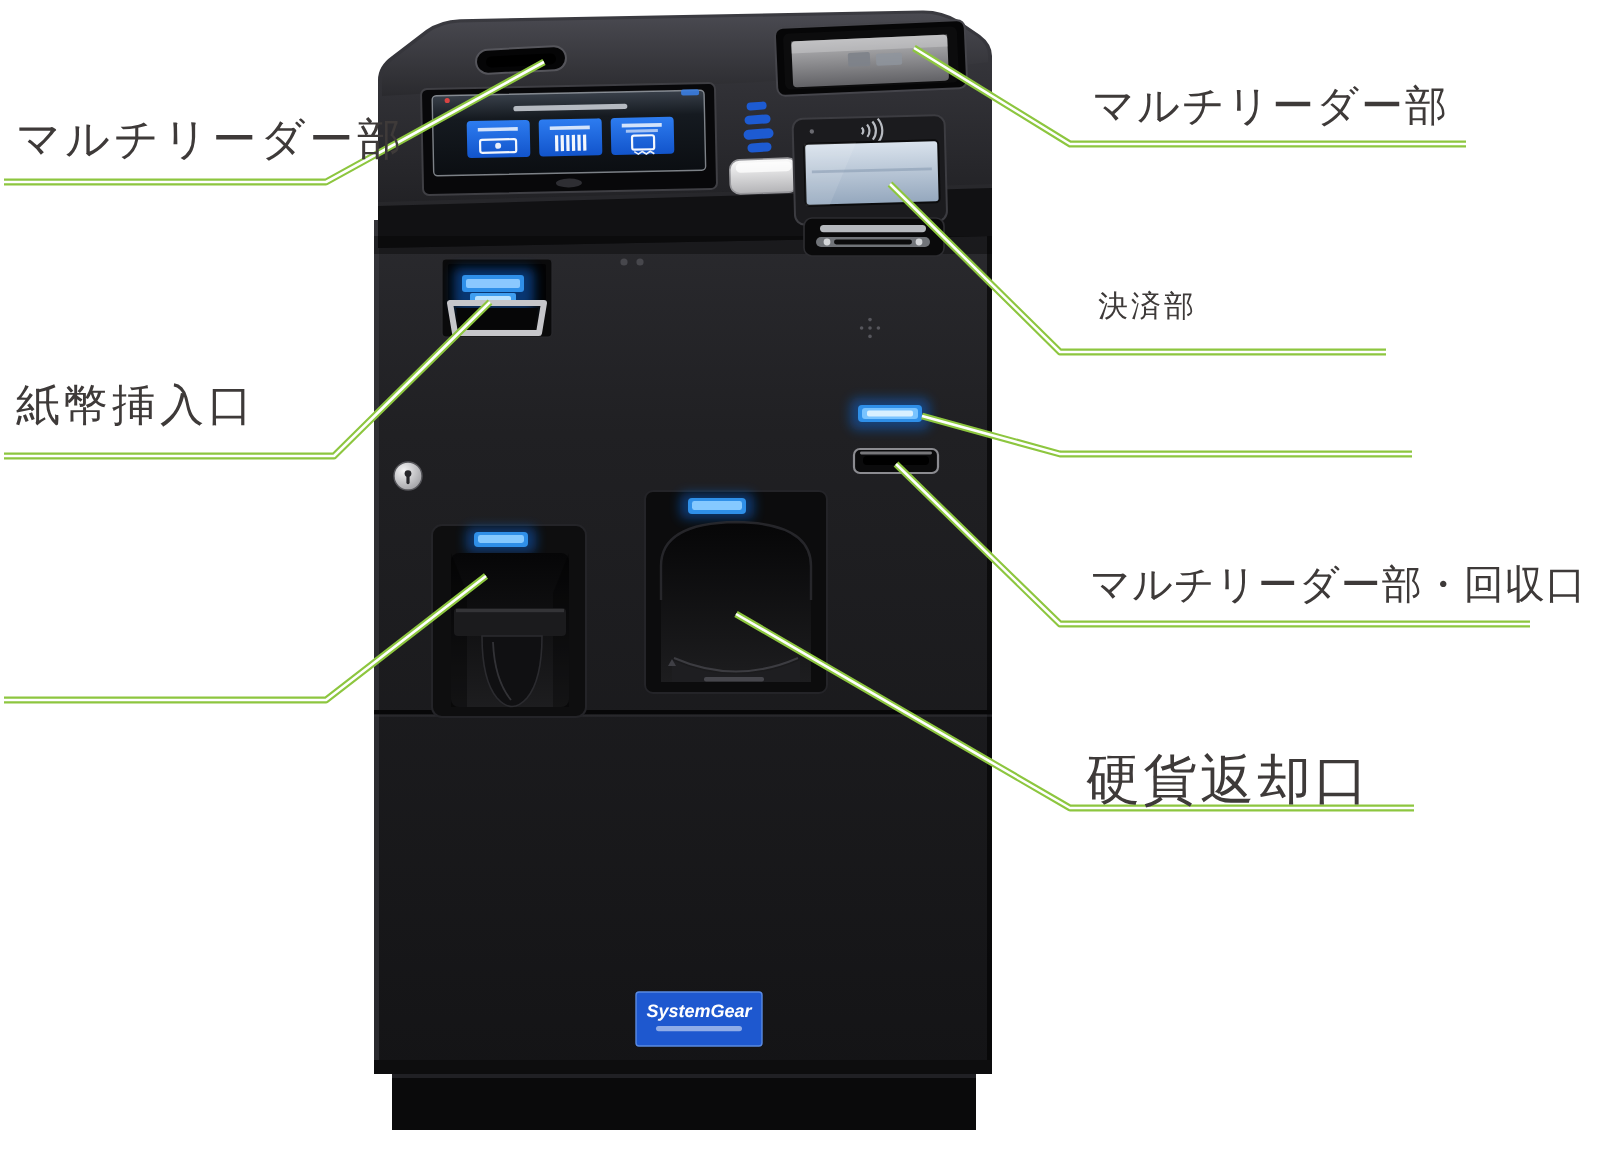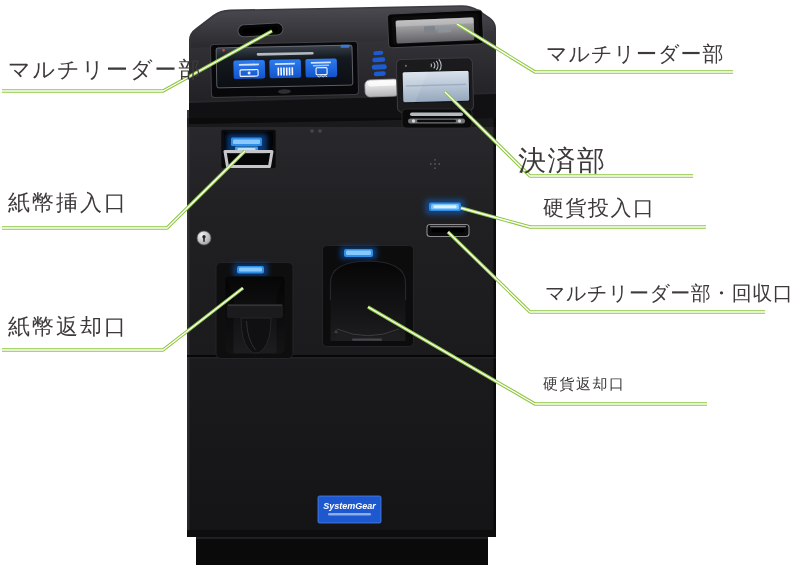--- a/index.html
+++ b/index.html
@@ -5,24 +5,24 @@
   html,body{margin:0;padding:0;background:#ffffff;}
   .stage{position:relative;width:800px;height:586px;background:#ffffff;overflow:hidden;
          font-family:"Liberation Sans","DejaVu Sans",sans-serif;}
   .stage svg{position:absolute;left:0;top:0;}
   .label{position:absolute;color:#3e3a39;white-space:nowrap;line-height:1.15;
          font-family:"Liberation Sans","DejaVu Sans",sans-serif;}
   .l-receipt{left:8px;top:57px;font-size:22px;letter-spacing:2px;}
   .l-bill-insert{left:8px;top:190px;font-size:22px;letter-spacing:2px;}
   .l-bill-return{left:8px;top:314px;font-size:22px;letter-spacing:2px;}
   .l-multi{left:546px;top:42px;font-size:21px;letter-spacing:1px;}
-  .l-payment{left:518px;top:145px;font-size:28px;letter-spacing:1.5px;}
+  .l-payment{left:549px;top:145px;font-size:15px;letter-spacing:1.5px;}
   .l-coin-insert{left:543px;top:196px;font-size:21px;letter-spacing:1.5px;}
   .l-card-key{left:545px;top:282px;font-size:20px;letter-spacing:0.5px;}
-  .l-coin-return{left:543px;top:375px;font-size:15px;letter-spacing:1.5px;}
+  .l-coin-return{left:543px;top:375px;font-size:27px;letter-spacing:1.5px;}
 </style>
 </head>
 <body>
 
 <div class="stage">
 
 <svg viewBox="0 0 800 586" width="800" height="586">
   <defs>
     <linearGradient id="gBody" x1="0" y1="0" x2="0" y2="1">
       <stop offset="0" stop-color="#2a2a2e"></stop>
@@ -285,18 +285,16 @@
       <polyline points="707,404 535,404 368,307" stroke="#8dc63f" stroke-width="3.4"></polyline>
       <polyline points="707,404 535,404 368,307" stroke="#ffffff" stroke-width="1.3"></polyline>
     </g>
   </g>
 </svg>
 
   <div class="label l-receipt">マルチリーダー部</div>
   <div class="label l-multi">マルチリーダー部</div>
   <div class="label l-bill-insert">紙幣挿入口</div>
   <div class="label l-payment">決済部</div>
-  <div class="label l-coin-insert">硬貨投入口</div>
   <div class="label l-card-key">マルチリーダー部・回収口</div>
-  <div class="label l-bill-return">紙幣返却口</div>
   <div class="label l-coin-return">硬貨返却口</div>
 
 </div>
 
 </body></html>

